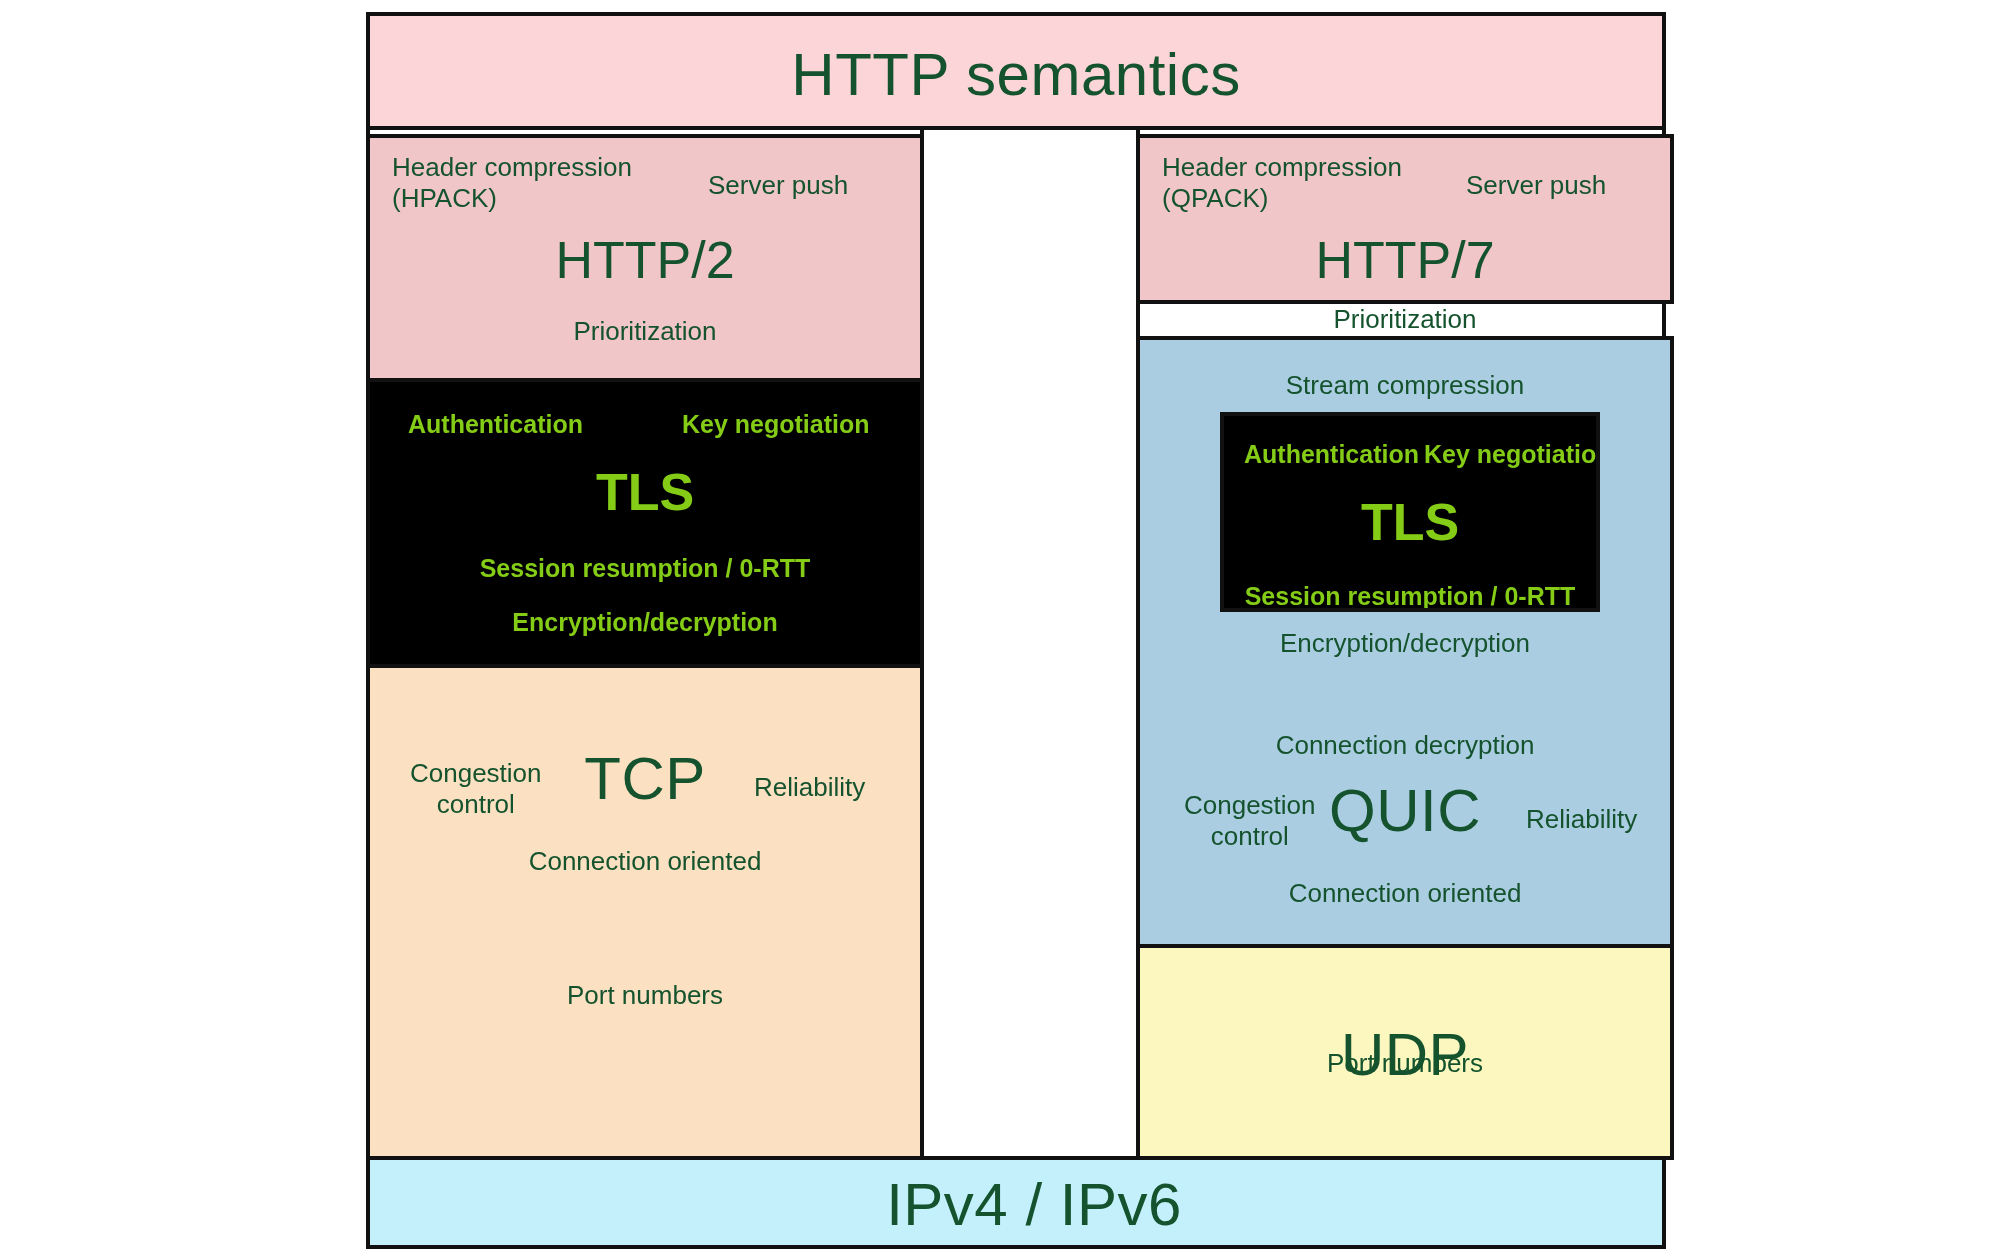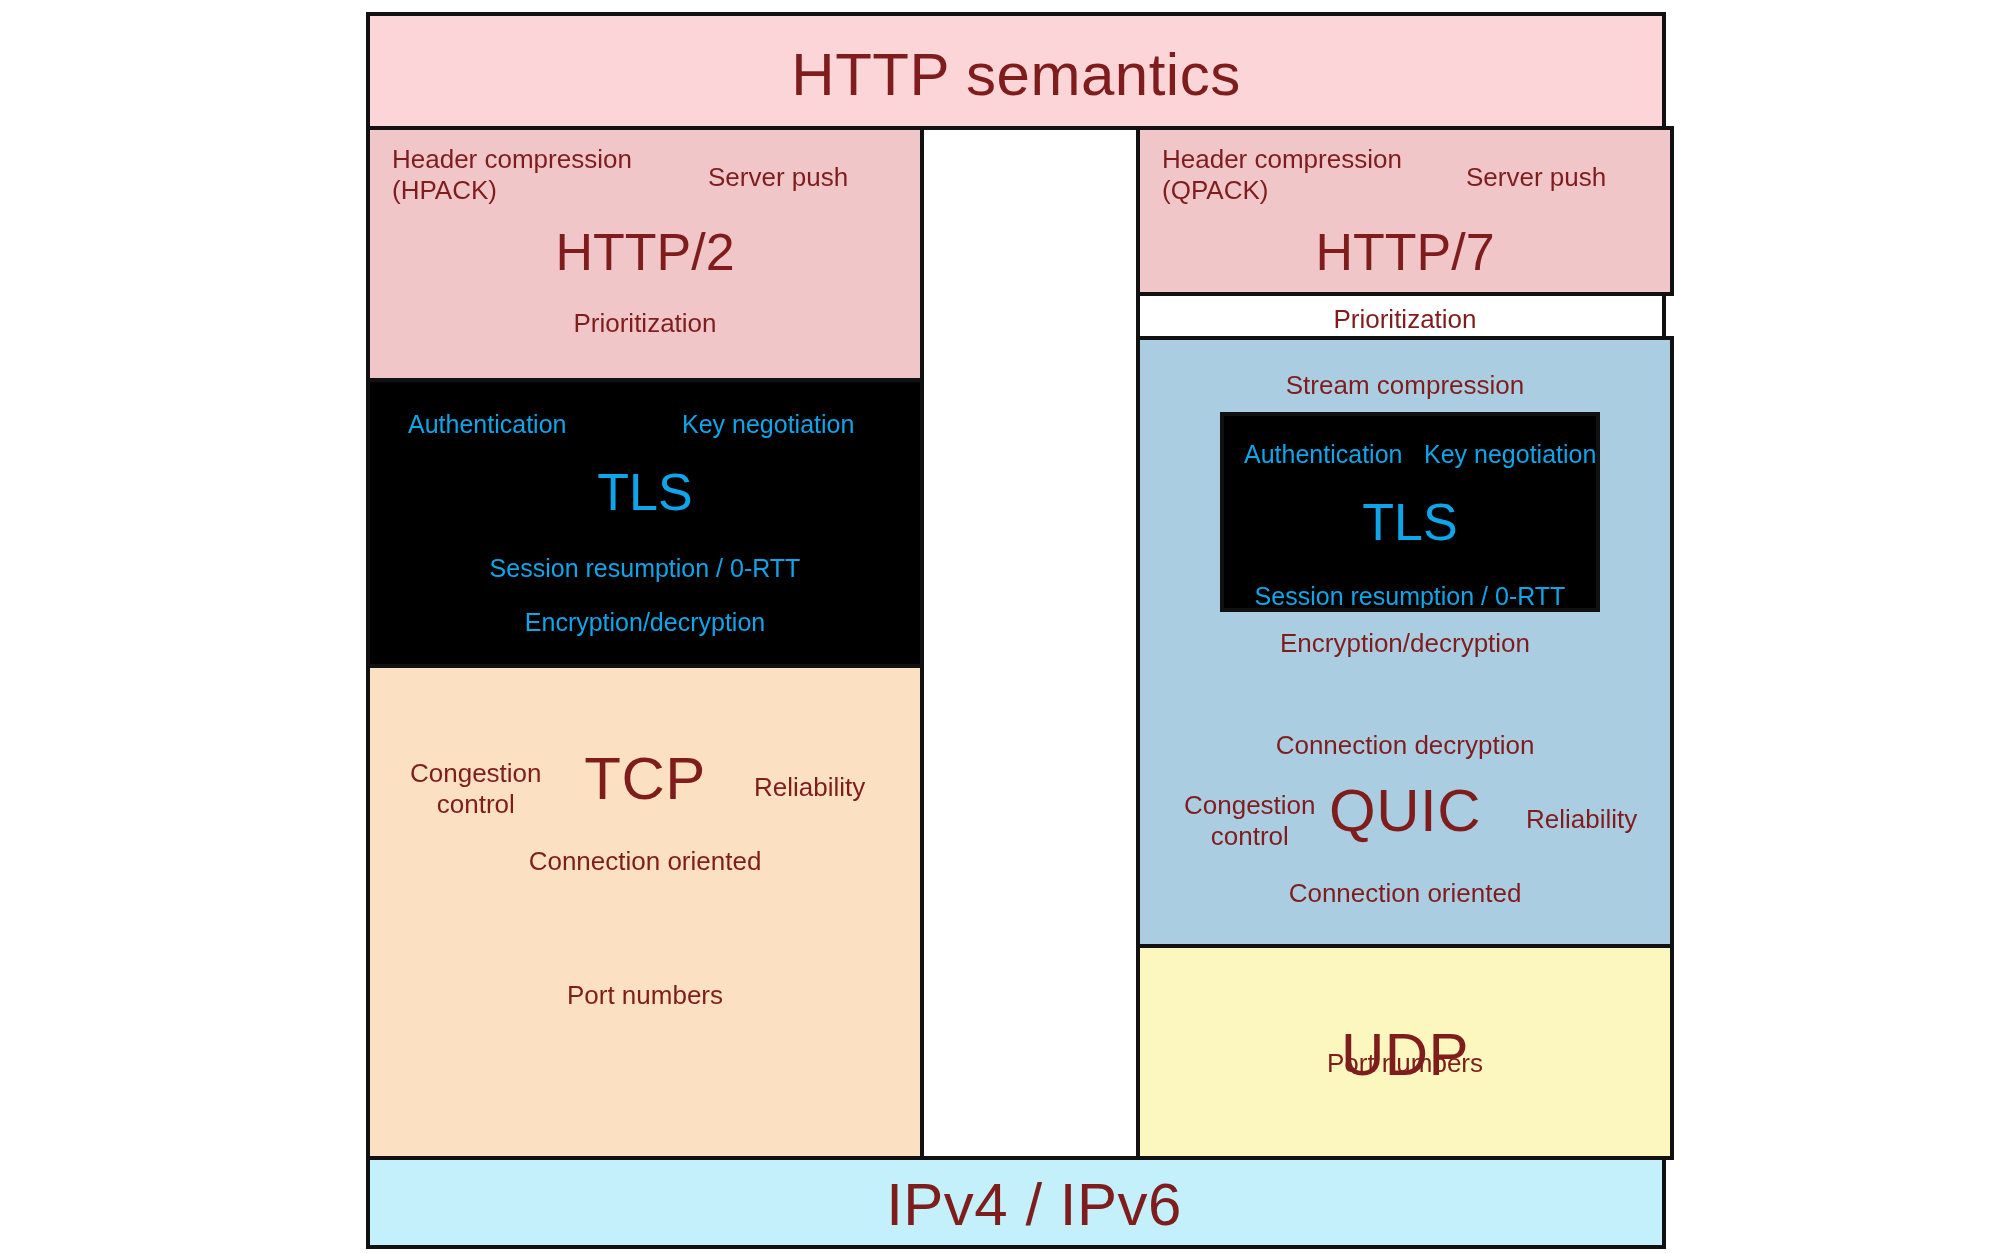--- a/index.html
+++ b/index.html
@@ -27,38 +27,38 @@
     background: #ffffff;
   }
   .block {
     position: absolute;
     box-sizing: border-box;
     border: 4px solid #111111;
     overflow: hidden;
   }
   
   .pink-light { background: #fbd5d8; }
-  .pink-deep  { background: #f0c6c8; }
+  .pink-deep  { background: #f0c6c8; margin-top: 8px; }
   .black      { background: #000000; }
   .peach      { background: #fbe0c2; }
   .blue       { background: #abcde2; }
   .yellow     { background: #fbf7bf; }
   .cyan       { background: #c3f0fa; }
   .white      { background: #ffffff; }
 
   .lbl {
     position: absolute;
     white-space: nowrap;
-    color: #7f1d1d;
+    color: #14532d;
     font-family: "Liberation Sans", sans-serif;
     font-weight: 400;
   }
   .lbl.on-dark {
-    color: #0ea5e9;
-    font-weight: 400;
+    color: #84cc16;
+    font-weight: 700;
   }
   .center-x {
     left: 0;
     right: 0;
     text-align: center;
   }
   .big {
     font-size: 60px;
     font-weight: 400;
     letter-spacing: 0.5px;

